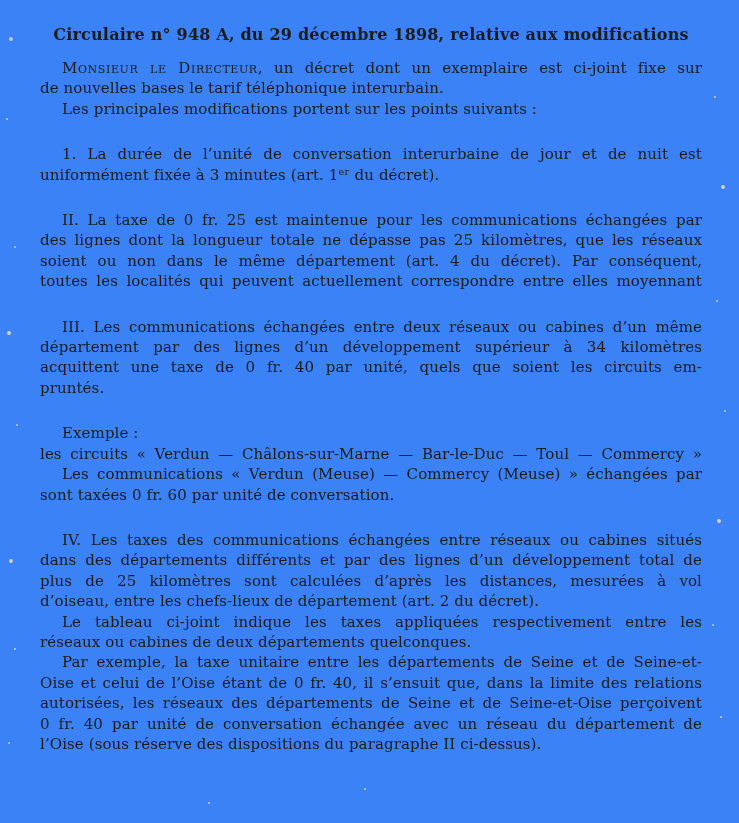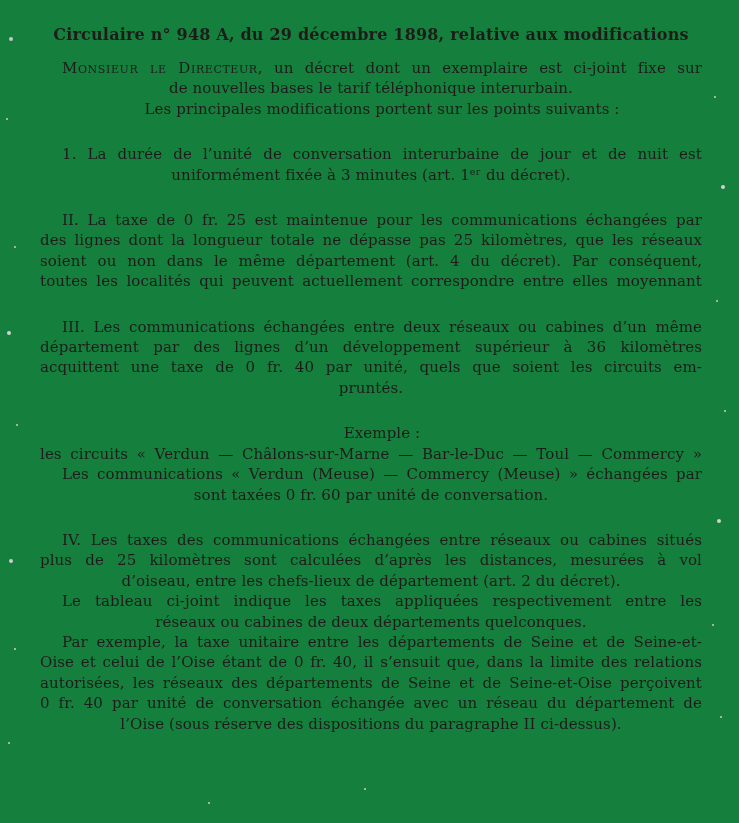--- a/index.html
+++ b/index.html
@@ -4,38 +4,38 @@
 <style>
   html, body {
     margin: 0;
     padding: 0;
     background: #ffffff;
   }
   .page {
     position: relative;
     width: 739px;
     height: 823px;
-    background: #15803d;
+    background: #3b82f6;
     overflow: hidden;
     font-family: "DejaVu Serif", "Liberation Serif", serif;
     color: #1e1c1a;
   }
   .text-column {
     position: absolute;
     left: 40px;
     top: 24px;
     width: 662px;
   }
   .block { margin: 0; }
   .block.gap { margin-top: 25px; }
   .block.title-block { margin-bottom: 13px; }
   .line {
     font-size: 15px;
     line-height: 20.4px;
-    text-align: center;
+    text-align: left;
     letter-spacing: 0.1px;
   }
   .line.just {
     text-align: justify;
     text-align-last: justify;
   }
   .line.ind { text-indent: 22px; }
   .line.center {
     text-align: center;
     text-align-last: center;
@@ -98,34 +98,35 @@
         <div class="line">uniformément fixée à 3 minutes (art. 1ᵉʳ du décret).</div>
       </div>
       <div class="block gap">
         <div class="line just ind">II. La taxe de 0 fr. 25 est maintenue pour les communications échangées par</div>
         <div class="line just">des lignes dont la longueur totale ne dépasse pas 25 kilomètres, que les réseaux</div>
         <div class="line just">soient ou non dans le même département (art. 4 du décret). Par conséquent,</div>
         <div class="line just">toutes les localités qui peuvent actuellement correspondre entre elles moyennant</div>
       </div>
       <div class="block gap">
         <div class="line just ind">III. Les communications échangées entre deux réseaux ou cabines d’un même</div>
-        <div class="line just">département par des lignes d’un développement supérieur à 36 kilomètres</div>
+        <div class="line just">département par des lignes d’un développement supérieur à 34 kilomètres</div>
         <div class="line just">acquittent une taxe de 0 fr. 40 par unité, quels que soient les circuits em-</div>
         <div class="line">pruntés.</div>
       </div>
       <div class="block gap">
         <div class="line ind">Exemple :</div>
       </div>
       <div class="block">
         <div class="line just">les circuits « Verdun — Châlons-sur-Marne — Bar-le-Duc — Toul — Commercy »</div>
         <div class="line just ind">Les communications « Verdun (Meuse) — Commercy (Meuse) » échangées par</div>
         <div class="line">sont taxées 0 fr. 60 par unité de conversation.</div>
       </div>
       <div class="block gap">
         <div class="line just ind">IV. Les taxes des communications échangées entre réseaux ou cabines situés</div>
+        <div class="line just">dans des départements différents et par des lignes d’un développement total de</div>
         <div class="line just">plus de 25 kilomètres sont calculées d’après les distances, mesurées à vol</div>
         <div class="line">d’oiseau, entre les chefs-lieux de département (art. 2 du décret).</div>
       </div>
       <div class="block">
         <div class="line just ind">Le tableau ci-joint indique les taxes appliquées respectivement entre les</div>
         <div class="line">réseaux ou cabines de deux départements quelconques.</div>
       </div>
       <div class="block">
         <div class="line just ind">Par exemple, la taxe unitaire entre les départements de Seine et de Seine-et-</div>
         <div class="line just">Oise et celui de l’Oise étant de 0 fr. 40, il s’ensuit que, dans la limite des relations</div>

